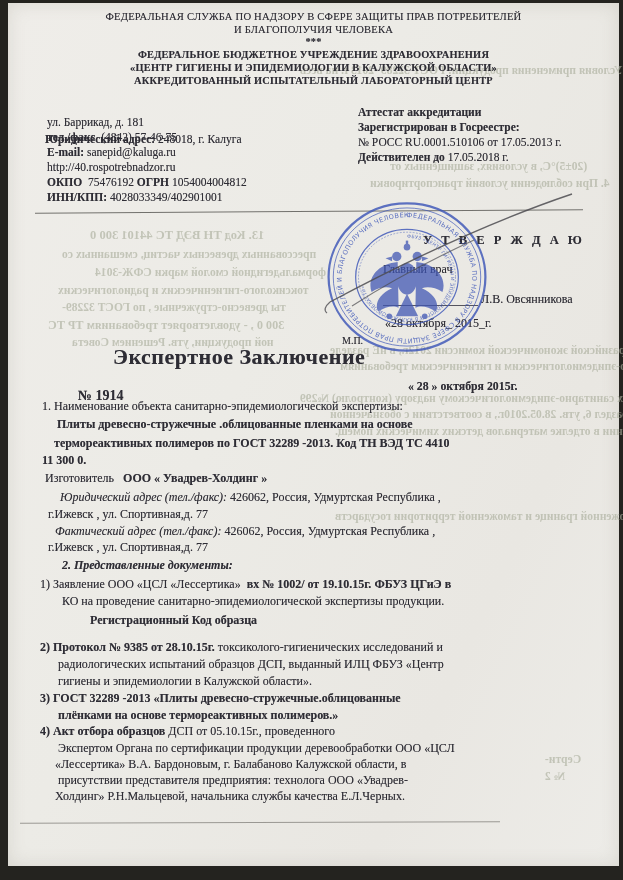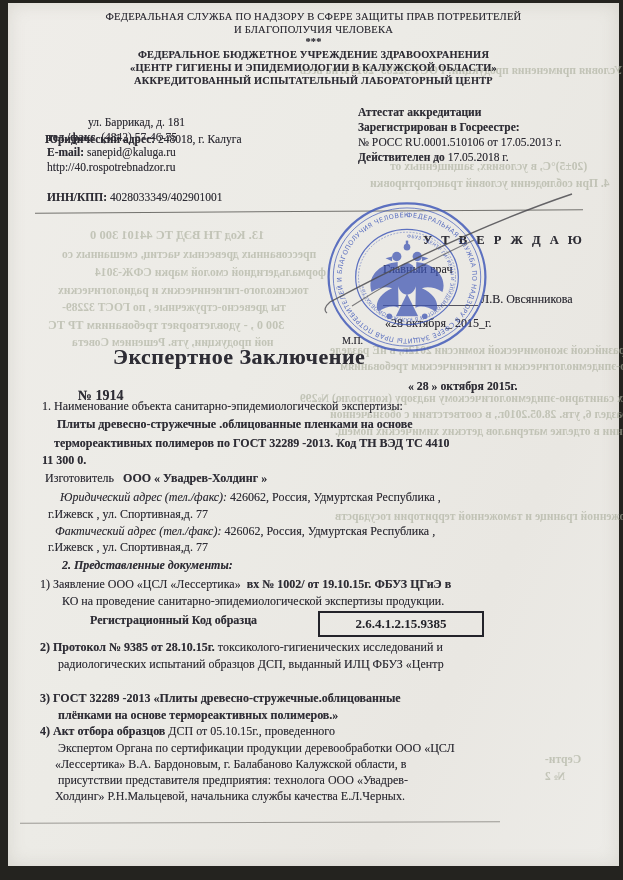--- a/index.html
+++ b/index.html
@@ -52,24 +52,25 @@
   <div class="bleed" style="left:545px;top:770px;">№ 2</div>
 
   <div class="t hdr" style="top:11px;">ФЕДЕРАЛЬНАЯ СЛУЖБА ПО НАДЗОРУ В СФЕРЕ ЗАЩИТЫ ПРАВ ПОТРЕБИТЕЛЕЙ</div>
   <div class="t hdr" style="top:24px;">И БЛАГОПОЛУЧИЯ ЧЕЛОВЕКА</div>
   <div class="t hdr2" style="top:36px;">***</div>
   <div class="t hdr2" style="top:49px;">ФЕДЕРАЛЬНОЕ БЮДЖЕТНОЕ УЧРЕЖДЕНИЕ ЗДРАВООХРАНЕНИЯ</div>
   <div class="t hdr2" style="top:62px;">«ЦЕНТР ГИГИЕНЫ И ЭПИДЕМИОЛОГИИ В КАЛУЖСКОЙ ОБЛАСТИ»</div>
   <div class="t hdr2" style="top:75px;">АККРЕДИТОВАННЫЙ ИСПЫТАТЕЛЬНЫЙ ЛАБОРАТОРНЫЙ ЦЕНТР</div>
 
   <div class="t small" style="left:45px;top:101px;margin-top:32px;"><span class="b">Юридический адрес:</span> <span>248018, г. Калуга</span></div>
-  <div class="t small" style="left:47px;top:116px;margin-left:41px;">ул. Баррикад, д. 181</div>
+  <div class="t small" style="left:47px;top:116px;">ул. Баррикад, д. 181</div>
   <div class="t small" style="left:47px;top:131px;"><span class="b">тел./факс</span>&nbsp; <span>(4842) 57-46-75</span></div>
   <div class="t small" style="left:47px;top:146px;"><span class="b">E-mail:</span> <span>sanepid@kaluga.ru</span></div>
   <div class="t small" style="left:47px;top:161px;">http://40.rospotrebnadzor.ru</div>
+  <div class="t small" style="left:47px;top:176px;"><span class="b">ОКПО</span>&nbsp; <span>75476192</span> <span class="b">ОГРН</span> <span>1054004004812</span></div>
   <div class="t small" style="left:47px;top:191px;"><span class="b">ИНН/КПП:</span> <span>4028033349/402901001</span></div>
 
   <div class="t small b" style="left:358px;top:106px;">Аттестат аккредитации</div>
   <div class="t small b" style="left:358px;top:121px;">Зарегистрирован в Госреестре:</div>
   <div class="t small" style="left:358px;top:136px;">№ РОСС RU.0001.510106 от 17.05.2013 г.</div>
   <div class="t small" style="left:358px;top:151px;"><span class="b">Действителен до</span> <span>17.05.2018 г.</span></div>
 
   <div class="rule" style="left:35px;top:211px;width:548px;transform:rotate(-0.35deg);"></div>
 
   <div class="t b" style="left:423px;top:233px;font-size:12.5px;letter-spacing:3px;">У Т В Е Р Ж Д А Ю</div>
@@ -128,25 +129,23 @@
   <div class="t b" style="left:42px;top:453px;">11 300 0.</div>
   <div class="t" style="left:45px;top:471px;"><span>Изготовитель</span>&nbsp;&nbsp; <span class="b">ООО « Увадрев-Холдинг »</span></div>
   <div class="t" style="left:60px;top:490px;"><span class="i">Юридический адрес (тел./факс):</span> <span>426062, Россия, Удмуртская Республика ,</span></div>
   <div class="t" style="left:48px;top:507px;">г.Ижевск , ул. Спортивная,д. 77</div>
   <div class="t" style="left:55px;top:524px;"><span class="i">Фактический адрес (тел./факс):</span> <span>426062, Россия, Удмуртская Республика ,</span></div>
   <div class="t" style="left:48px;top:540px;">г.Ижевск , ул. Спортивная,д. 77</div>
   <div class="t b i" style="left:62px;top:558px;">2. Представленные документы:</div>
   <div class="t" style="left:40px;top:577px;"><span>1) Заявление  ООО «ЦСЛ «Лессертика»</span>&nbsp; <span class="b">вх № 1002/ от 19.10.15г.</span> <span class="b">ФБУЗ   ЦГиЭ в</span></div>
   <div class="t" style="left:62px;top:594px;">КО на проведение     санитарно-эпидемиологической  экспертизы продукции.</div>
   <div class="t b" style="left:90px;top:613px;">Регистрационный Код образца</div>
-  <div class="codebox">
-      <span>2.6.4.1.2.15.9385</span>
-    </div>
   <div class="t" style="left:40px;top:640px;"><span class="b">2) Протокол № 9385 от 28.10.15г.</span> <span>токсиколого-гигиенических исследований   и</span></div>
   <div class="t" style="left:58px;top:657px;">радиологических испытаний образцов ДСП, выданный ИЛЦ  ФБУЗ «Центр</div>
+  <div class="t" style="left:58px;top:674px;">гигиены и эпидемиологии в Калужской области».</div>
   <div class="t b" style="left:40px;top:691px;">3) ГОСТ 32289 -2013 «Плиты древесно-стружечные.облицованные</div>
   <div class="t b" style="left:58px;top:708px;">плёнками на основе термореактивных полимеров.»</div>
   <div class="t" style="left:40px;top:724px;"><span class="b">4) Акт отбора образцов</span> <span>ДСП  от  05.10.15г., проведенного</span></div>
   <div class="t" style="left:58px;top:741px;">Экспертом  Органа по сертификации продукции деревообработки ООО «ЦСЛ</div>
   <div class="t" style="left:55px;top:757px;">«Лессертика» В.А. Бардоновым, г. Балабаново Калужской области,  в</div>
   <div class="t" style="left:58px;top:773px;">присутствии  представителя  предприятия: технолога  ООО «Увадрев-</div>
   <div class="t" style="left:55px;top:789px;">Холдинг» Р.Н.Мальцевой, начальника службы качества Е.Л.Черных.</div>
 
   <div class="rule" style="left:20px;top:822px;width:480px;background:#9a9893;transform:rotate(-0.2deg);"></div>
 </div>

